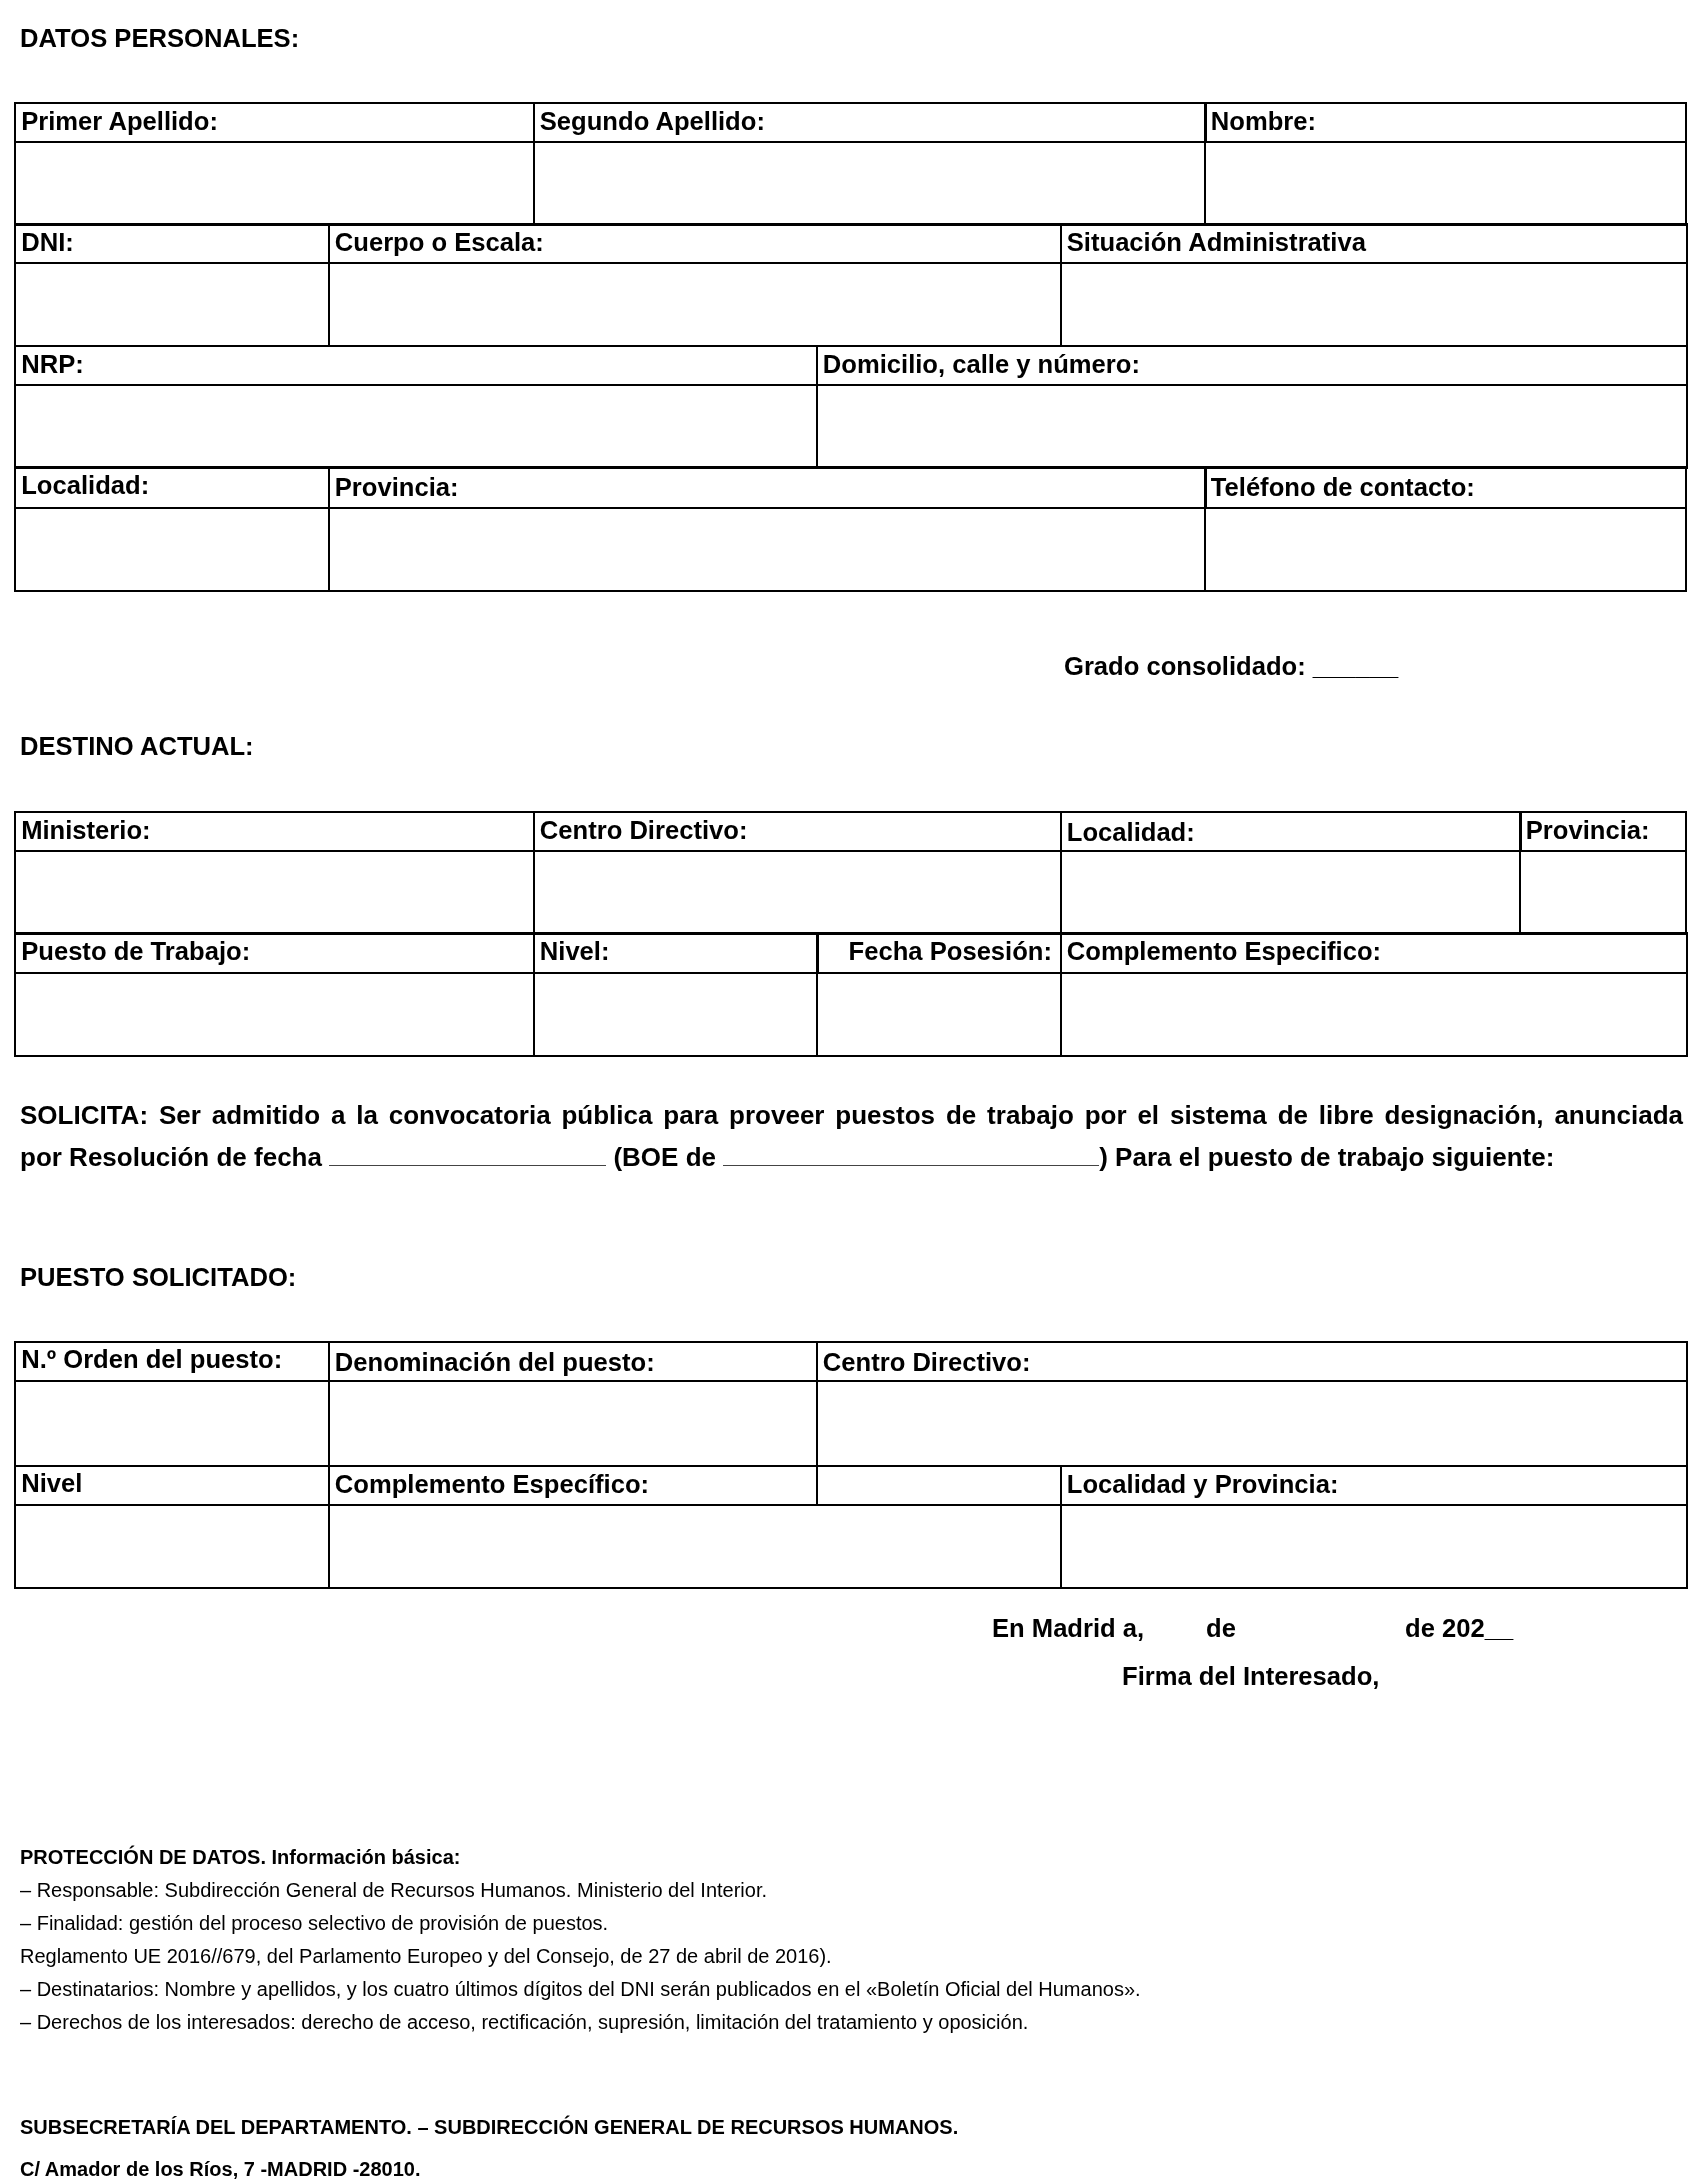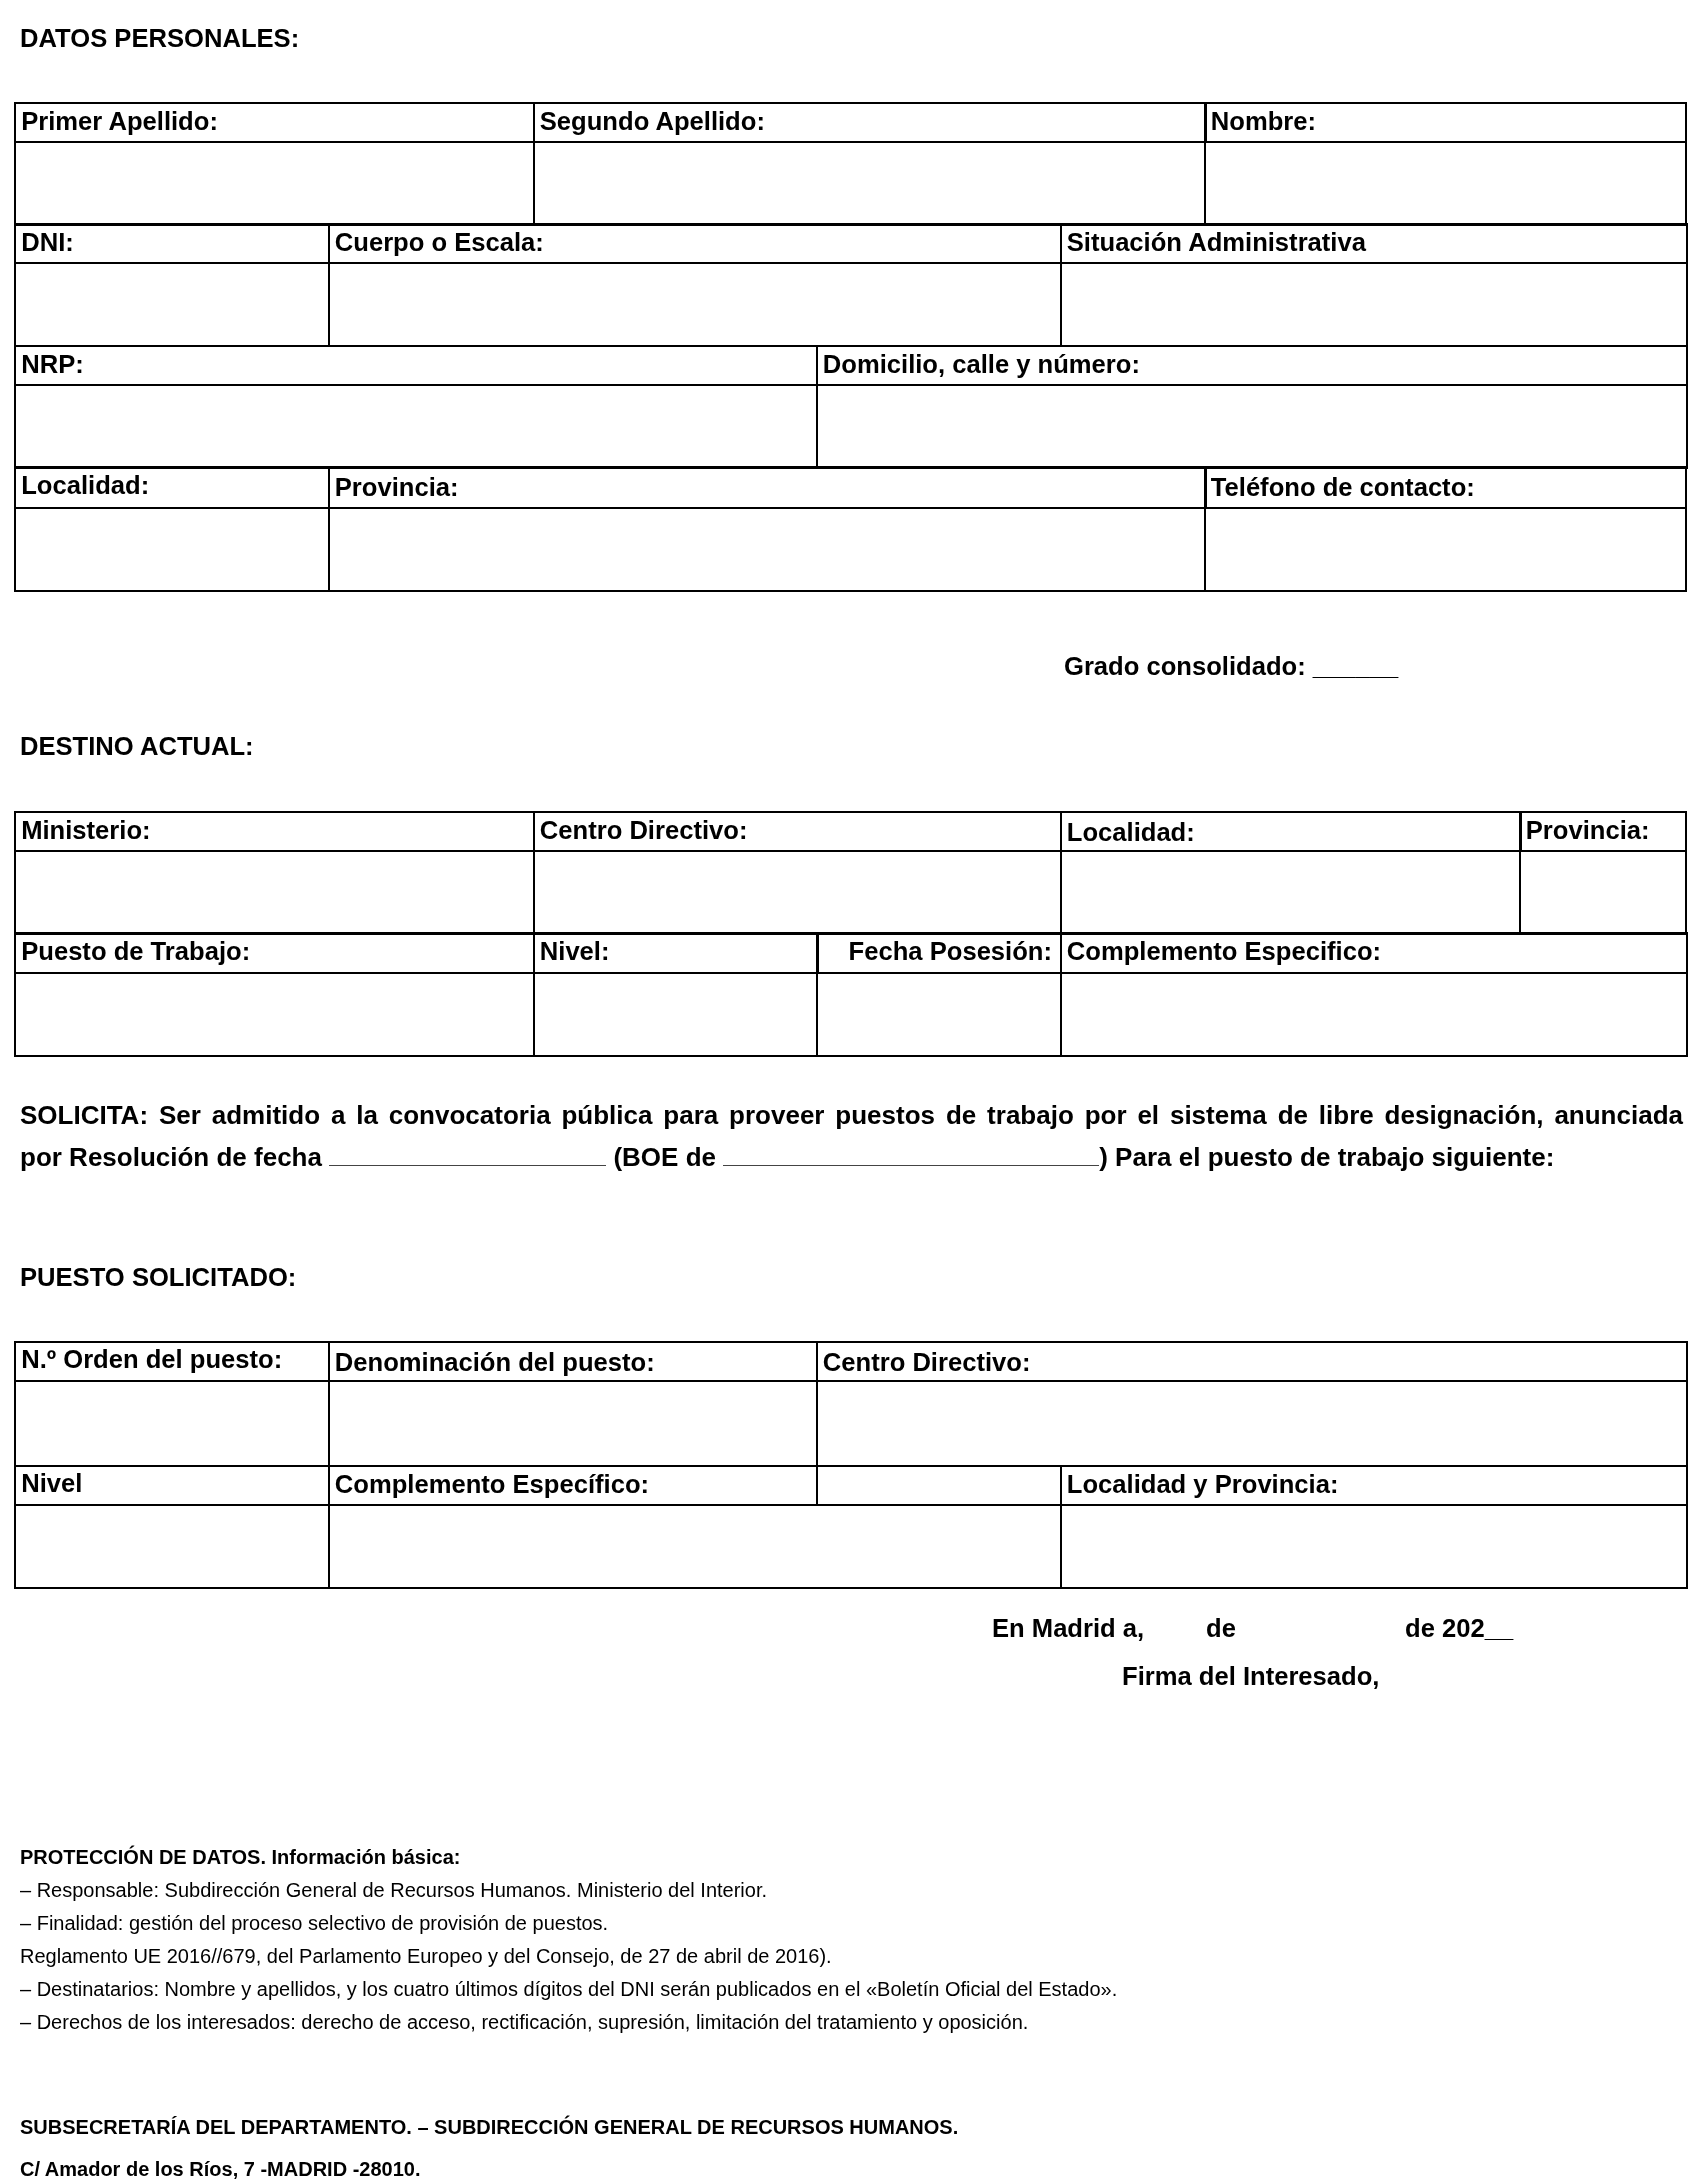--- a/index.html
+++ b/index.html
@@ -182,19 +182,19 @@
   <span class="abs h" style="left:1206px; top:1616px;">de</span>
   <span class="abs h" style="left:1405px; top:1616px;">de 202__</span>
   <span class="abs h" style="left:1122px; top:1664px;">Firma del Interesado,</span>
 </div>
 
 <div class="abs" style="left:20px; top:1841px;">
   <div class="small"><b>PROTECCIÓN DE DATOS. Información básica:</b></div>
   <div class="small">– Responsable: Subdirección General de Recursos Humanos. Ministerio del Interior.</div>
   <div class="small">– Finalidad: gestión del proceso selectivo de provisión de puestos.</div>
   <div class="small">Reglamento UE 2016//679, del Parlamento Europeo y del Consejo, de 27 de abril de 2016).</div>
-  <div class="small">– Destinatarios: Nombre y apellidos, y los cuatro últimos dígitos del DNI serán publicados en el «Boletín Oficial del Estado».</div>
+  <div class="small">– Destinatarios: Nombre y apellidos, y los cuatro últimos dígitos del DNI serán publicados en el «Boletín Oficial del Humanos».</div>
   <div class="small">– Derechos de los interesados: derecho de acceso, rectificación, supresión, limitación del tratamiento y oposición.</div>
 </div>
 
 <div class="abs small" style="left:20px; top:2111px; font-weight:bold;">SUBSECRETARÍA DEL DEPARTAMENTO. – SUBDIRECCIÓN GENERAL DE  RECURSOS HUMANOS.</div>
 <div class="abs small" style="left:20px; top:2153px; font-weight:bold;">C/ Amador de los Ríos, 7 -MADRID -28010.</div>
 
 
 </body></html>

